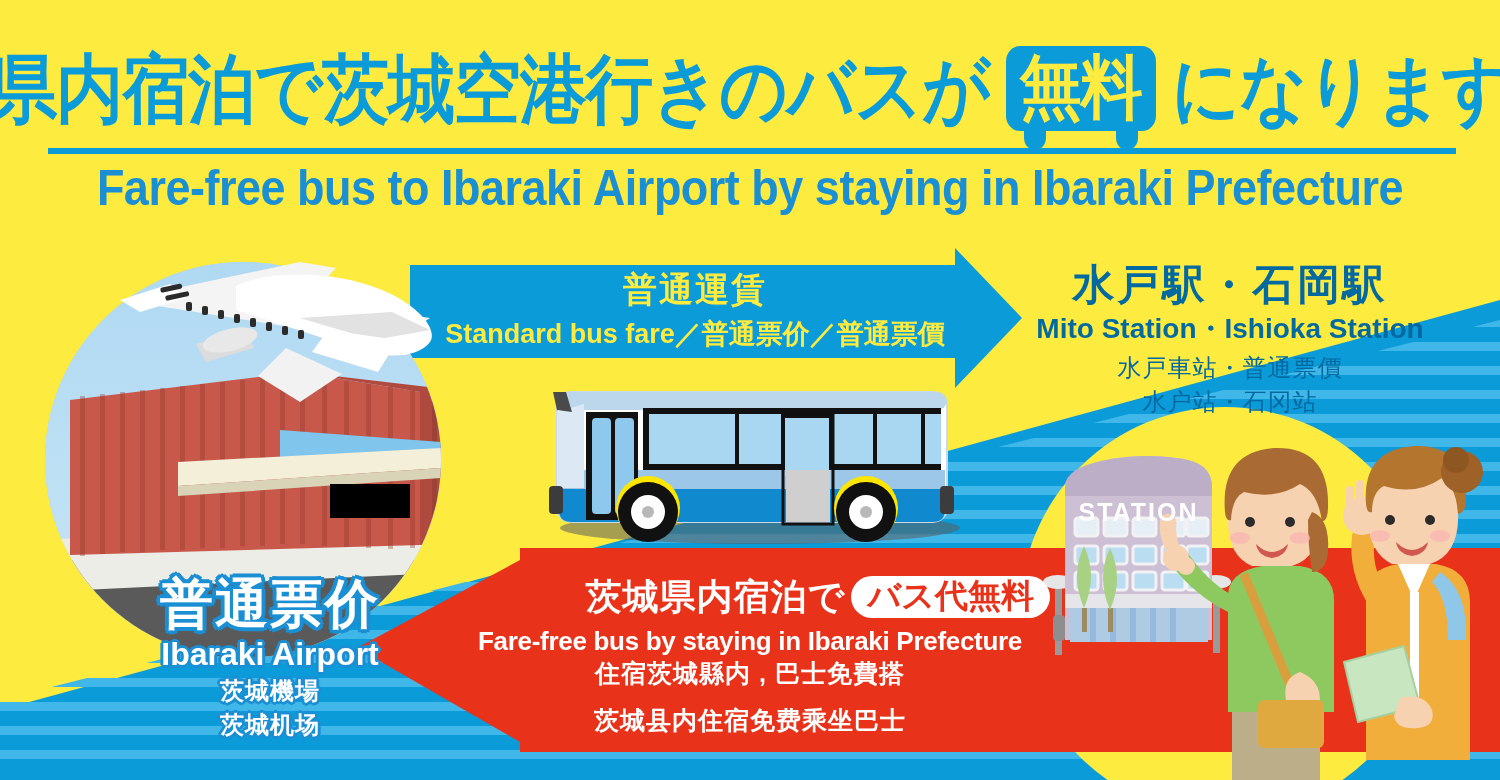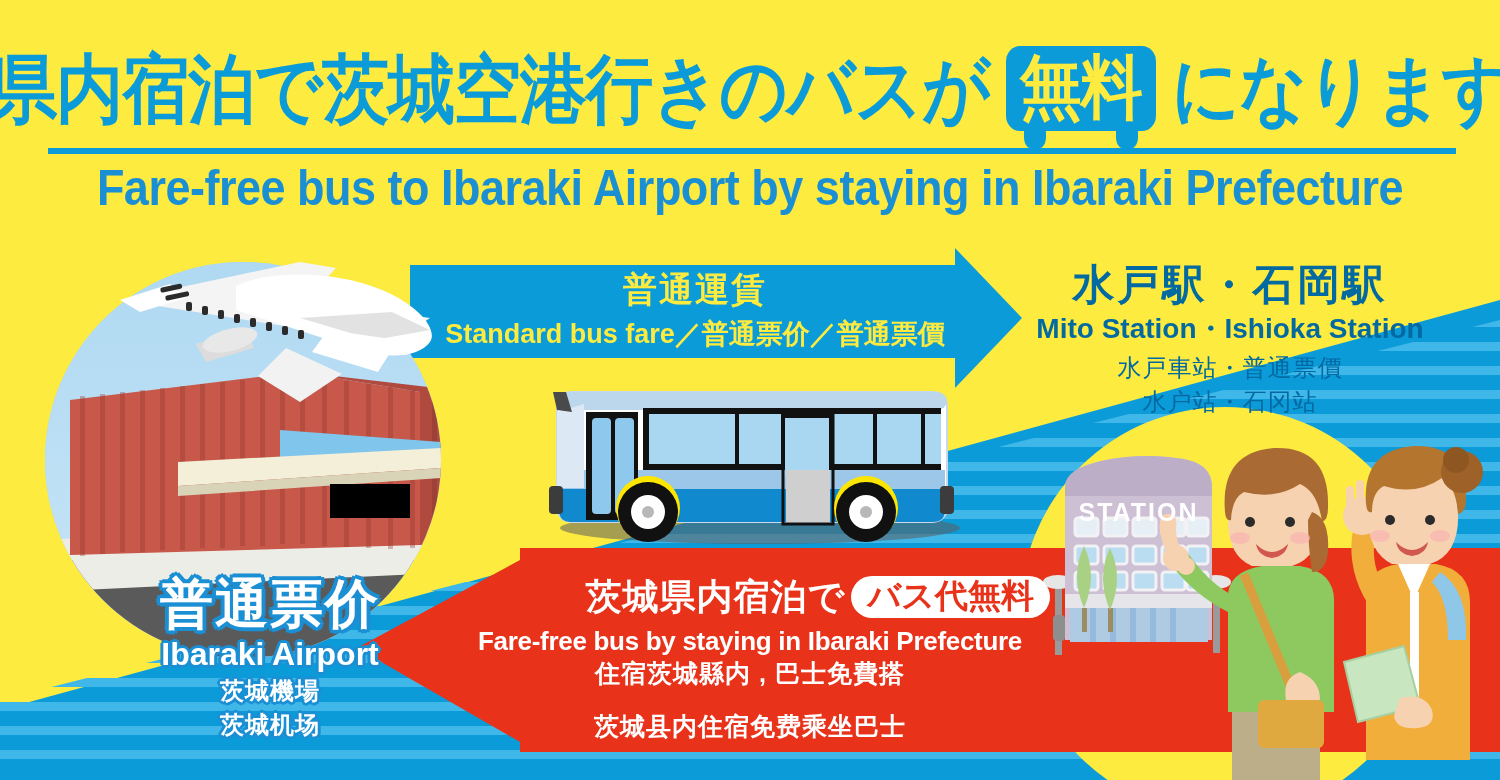--- a/index.html
+++ b/index.html
@@ -75,21 +75,21 @@
   #red-arrow-text .r1{
     font-size:36px;font-weight:bold;letter-spacing:1px;line-height:1.1;
     display:flex;align-items:center;justify-content:flex-end;gap:6px;white-space:nowrap;
   }
   #red-arrow-text .pill{
     background:#ffffff;color:#E8321A;border-radius:26px;
     padding:2px 16px 4px 16px;font-size:33px;font-weight:bold;letter-spacing:0px;
   }
   #red-arrow-text .r2{font-size:26px;font-weight:bold;margin-top:8px;letter-spacing:-0.3px;}
   #red-arrow-text .r3{font-size:25px;font-weight:bold;letter-spacing:1px;}
-  #red-arrow-text .r4{font-size:25px;font-weight:bold;margin-top:20px;letter-spacing:1px;}
+  #red-arrow-text .r4{font-size:25px;font-weight:bold;margin-top:14px;letter-spacing:1px;}
 
   
   #airport-label{position:absolute;left:95px;top:576px;width:350px;text-align:center;z-index:46;color:#ffffff;}
   #airport-label .a1{
     font-size:53px;font-weight:bold;letter-spacing:2px;line-height:1.05;
     text-shadow:
       -3px -3px 0 #1B8FD4, 3px -3px 0 #1B8FD4, -3px 3px 0 #1B8FD4, 3px 3px 0 #1B8FD4,
       0 -4px 0 #1B8FD4, 0 4px 0 #1B8FD4, -4px 0 0 #1B8FD4, 4px 0 0 #1B8FD4;
   }
   #airport-label .a2{

